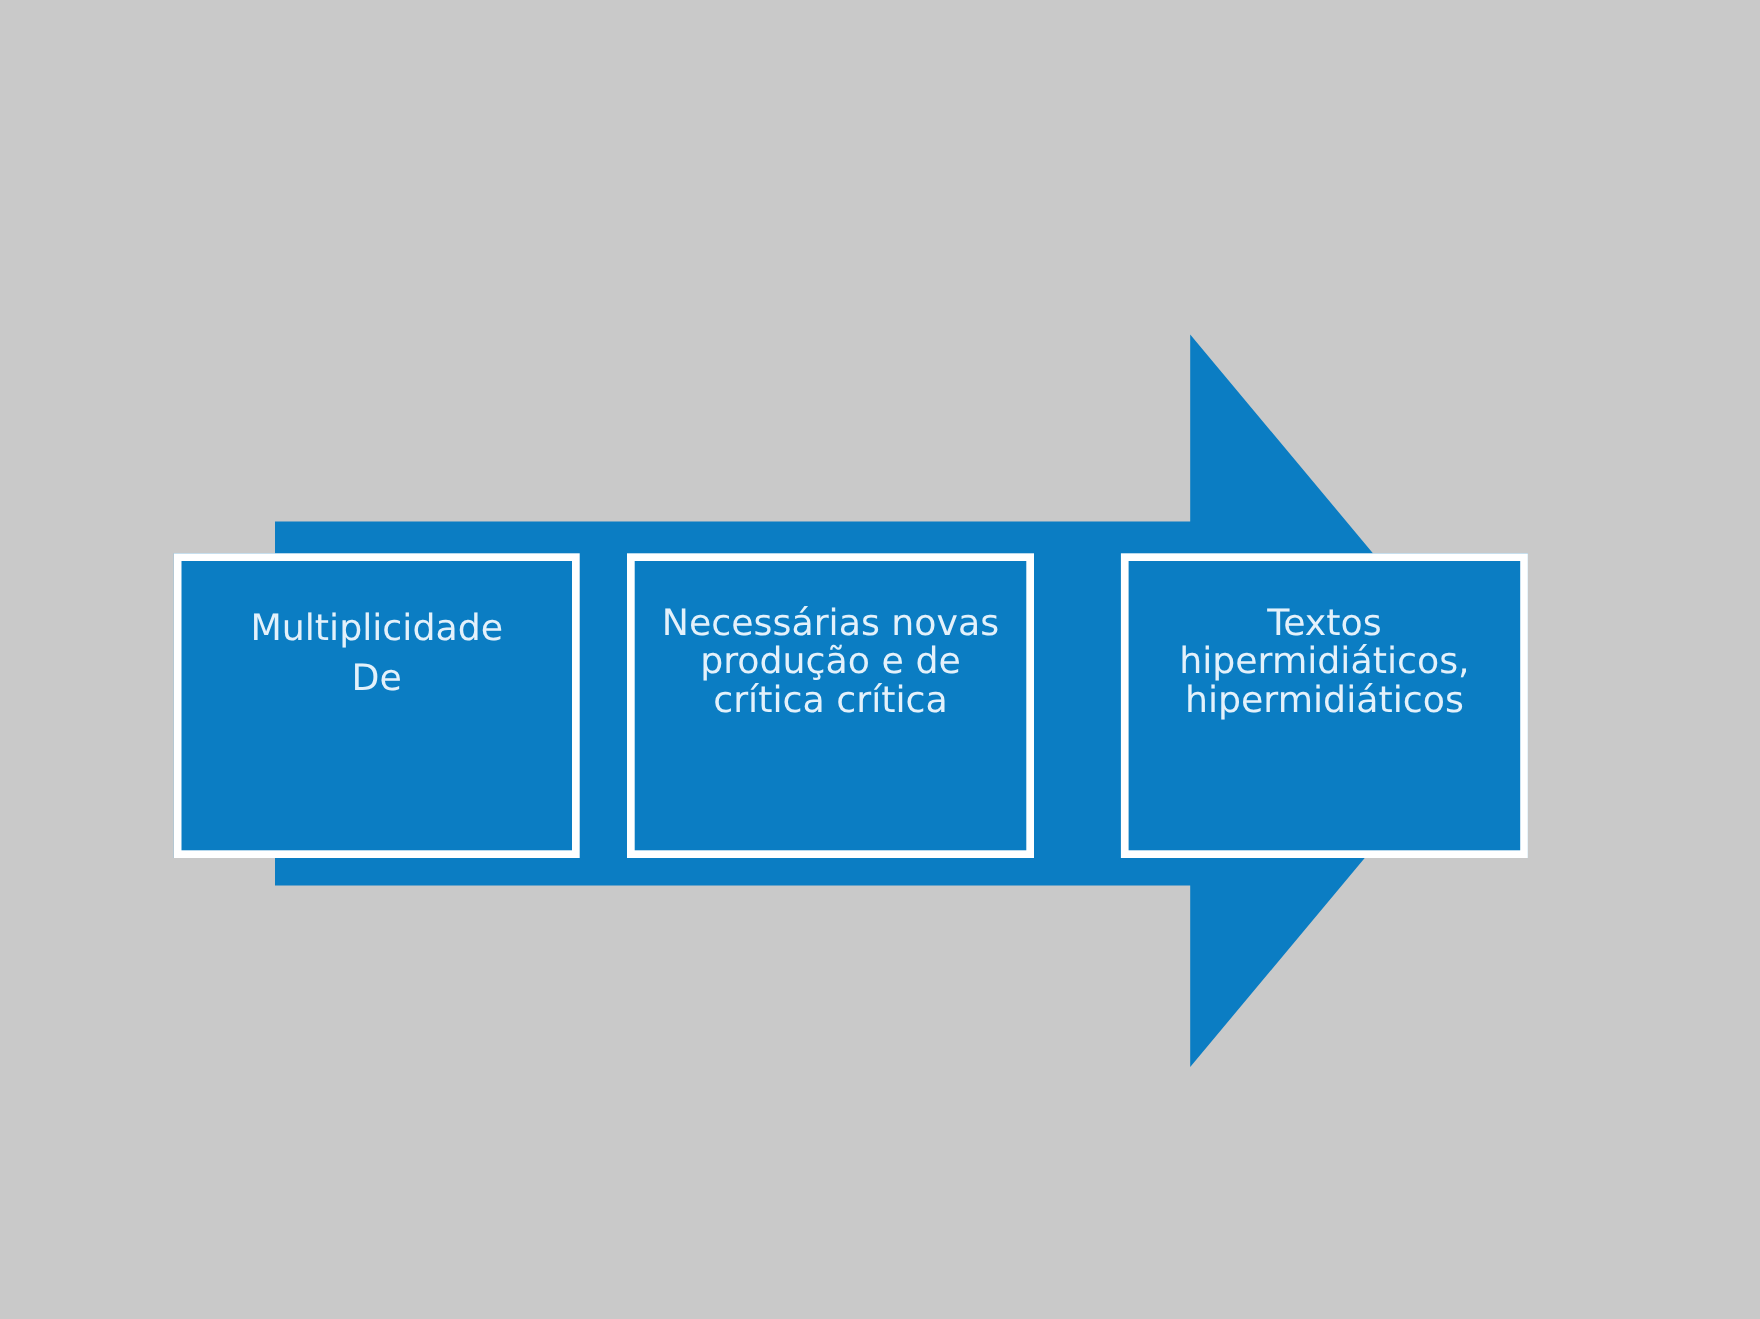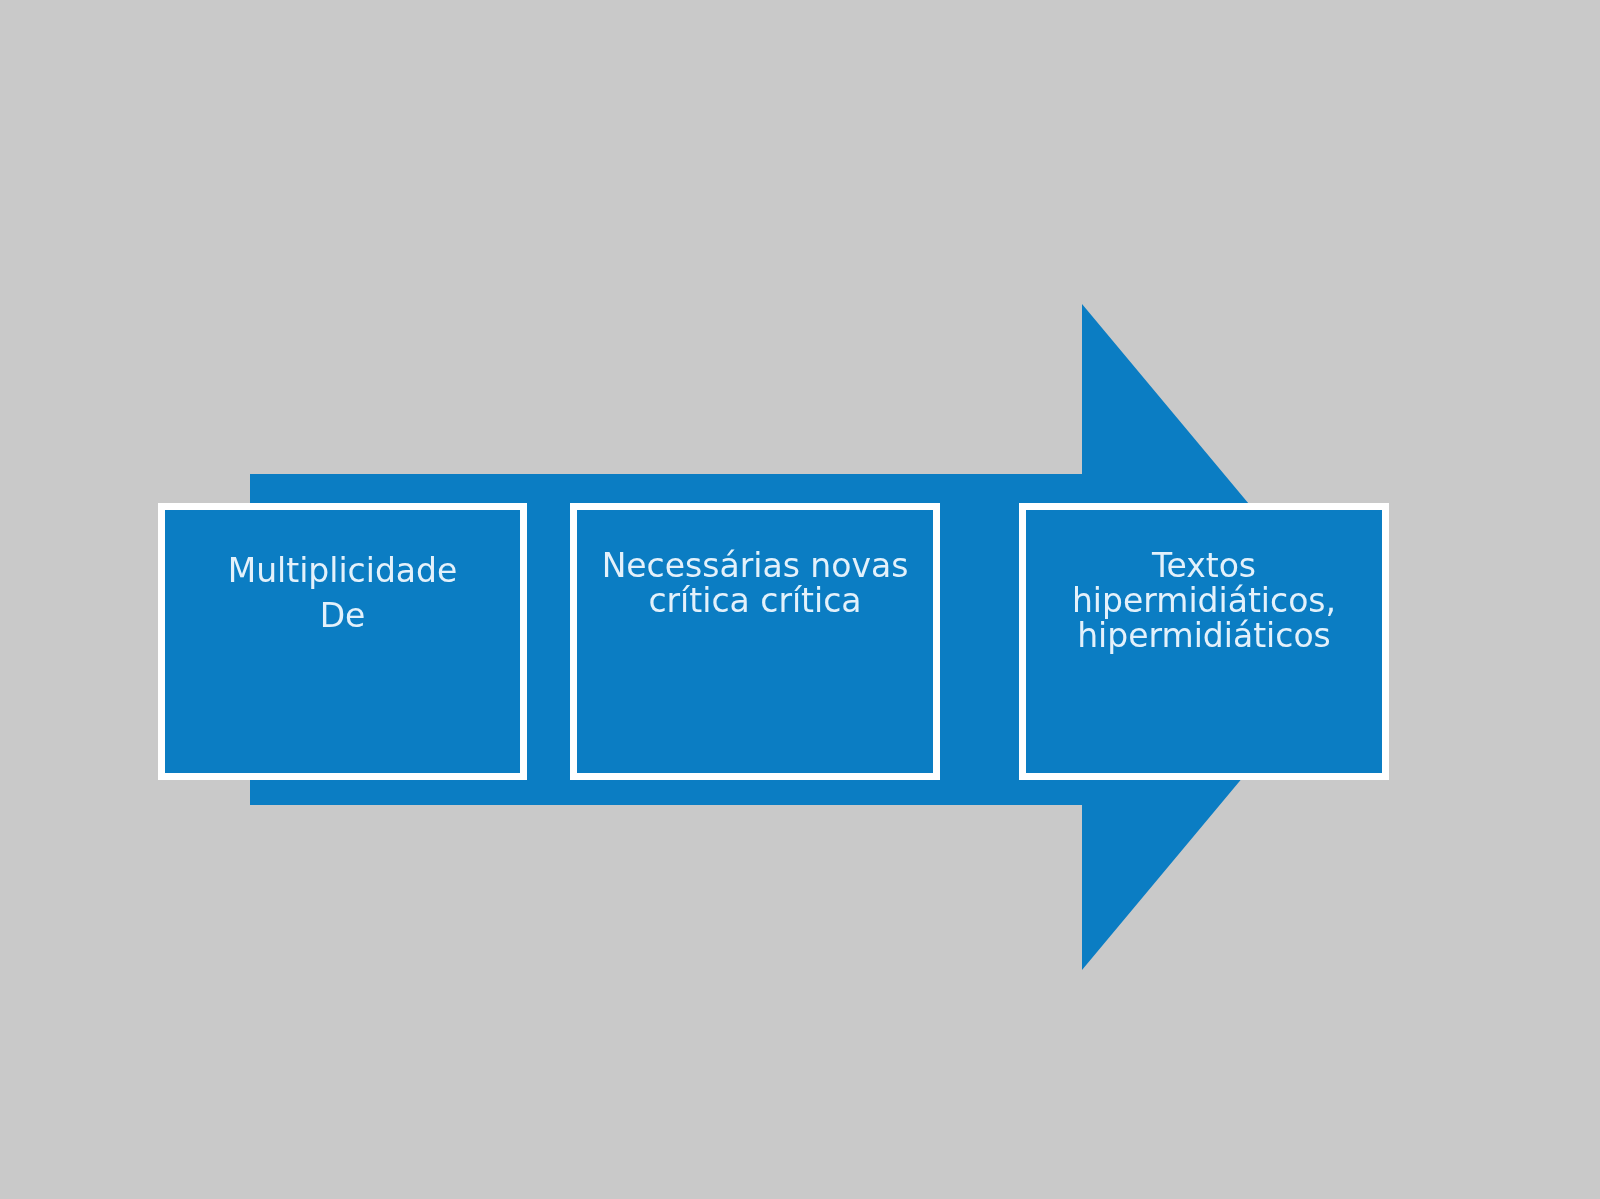--- a/index.html
+++ b/index.html
@@ -58,20 +58,21 @@
   <div class="step-box box-1">
     <div class="text-block">
       <span class="line">Multiplicidade</span>
       <span class="line">De</span>
     </div>
   </div>
 
   <div class="step-box box-2">
     <div class="text-block">
       <span class="line">Necessárias novas</span>
+      <span class="line">produção e de</span>
       <span class="line">crítica crítica</span>
     </div>
   </div>
 
   <div class="step-box box-3">
     <div class="text-block">
       <span class="line">Textos</span>
       <span class="line">hipermidiáticos,</span>
       <span class="line">hipermidiáticos</span>
     </div>

